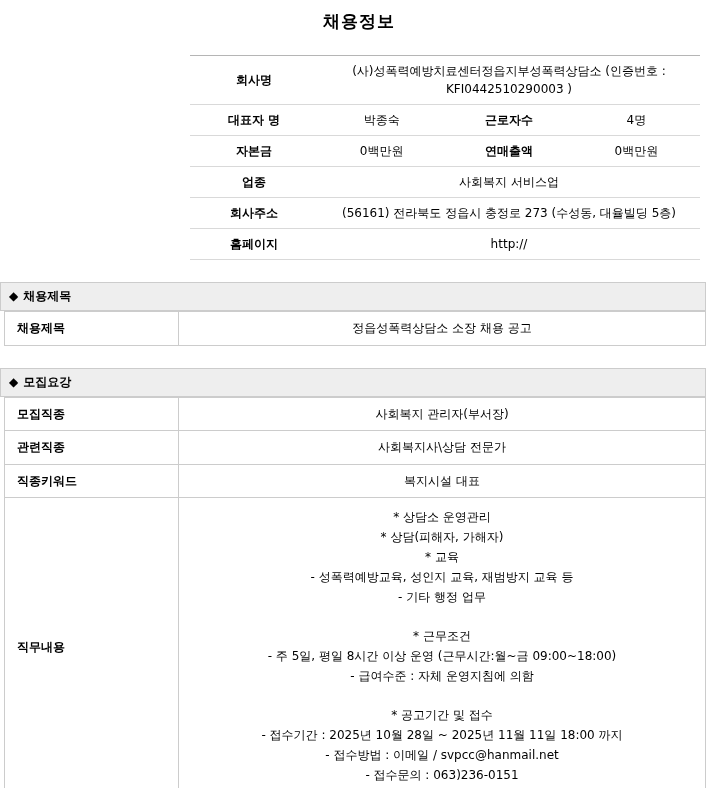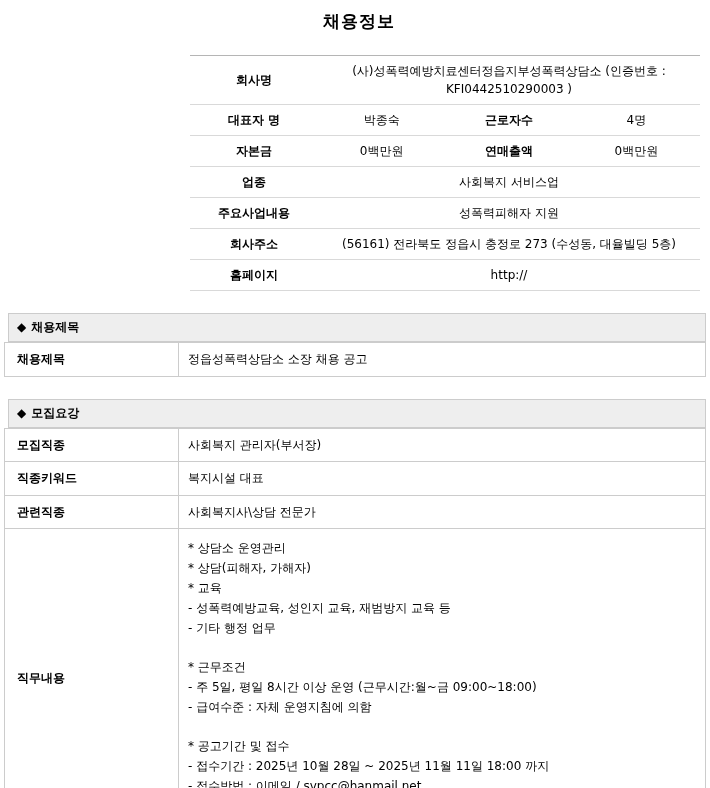--- a/index.html
+++ b/index.html
@@ -53,21 +53,21 @@
   td.label2 {
     font-weight: bold;
     width: 92px;
     padding-left: 6px;
   }
   td.val { padding-left: 10px; }
   td.val2 { padding-left: 6px; }
 
   
   .section-head {
-    margin: 22px 4px 0 8px;
+    margin: 22px 4px 0 0;
     background: #eeeeee;
     border: 1px solid #cccccc;
     font-weight: bold;
     font-size: 12px;
     padding: 5px 8px;
   }
   .section-head .dia { margin-right: 5px; }
 
   
   table.detail {
@@ -75,20 +75,21 @@
     width: 702px;
     margin: 0 4px;
     table-layout: fixed;
   }
   table.detail td {
     border: 1px solid #cccccc;
     padding: 7px 9px;
     font-size: 12px;
     vertical-align: middle;
     line-height: 1.55;
+    text-align: center;
   }
   table.detail td.k {
     width: 152px;
     font-weight: bold;
     background: #ffffff;
     text-align: left;
     padding-left: 12px;
   }
   table.detail td.v { background: #ffffff; }
   td.v.multiline {
@@ -121,24 +122,20 @@
       <td class="label">자본금</td>
       <td class="val">0백만원</td>
       <td class="label2">연매출액</td>
       <td class="val2">0백만원</td>
     </tr>
     <tr>
       <td class="label">업종</td>
       <td class="val" colspan="3">사회복지 서비스업</td>
     </tr>
     <tr>
-      <td class="label">주요사업내용</td>
-      <td class="val" colspan="3">성폭력피해자 지원</td>
-    </tr>
-    <tr>
       <td class="label">회사주소</td>
       <td class="val" colspan="3">(56161) 전라북도 정읍시 충정로 273 (수성동, 대율빌딩 5층)</td>
     </tr>
     <tr>
       <td class="label">홈페이지</td>
       <td class="val" colspan="3">http://</td>
     </tr>
   </tbody>
     </table>
 </div>
@@ -160,26 +157,26 @@
   <span class="dia">◆</span><span>모집요강</span>
 </div>
 
 <table class="detail">
   <tbody>
       <tr>
     <td class="k">모집직종</td>
     <td class="v">사회복지 관리자(부서장)</td>
   </tr>
   <tr>
+    <td class="k">관련직종</td>
+    <td class="v">사회복지사\상담 전문가</td>
+  </tr>
+  <tr>
     <td class="k">직종키워드</td>
     <td class="v">복지시설 대표</td>
-  </tr>
-  <tr>
-    <td class="k">관련직종</td>
-    <td class="v">사회복지사\상담 전문가</td>
   </tr>
   <tr>
     <td class="k mid">직무내용</td>
     <td class="v multiline">* 상담소 운영관리
 * 상담(피해자, 가해자)
 * 교육
  - 성폭력예방교육, 성인지 교육, 재범방지 교육 등
  - 기타 행정 업무
 
 * 근무조건

